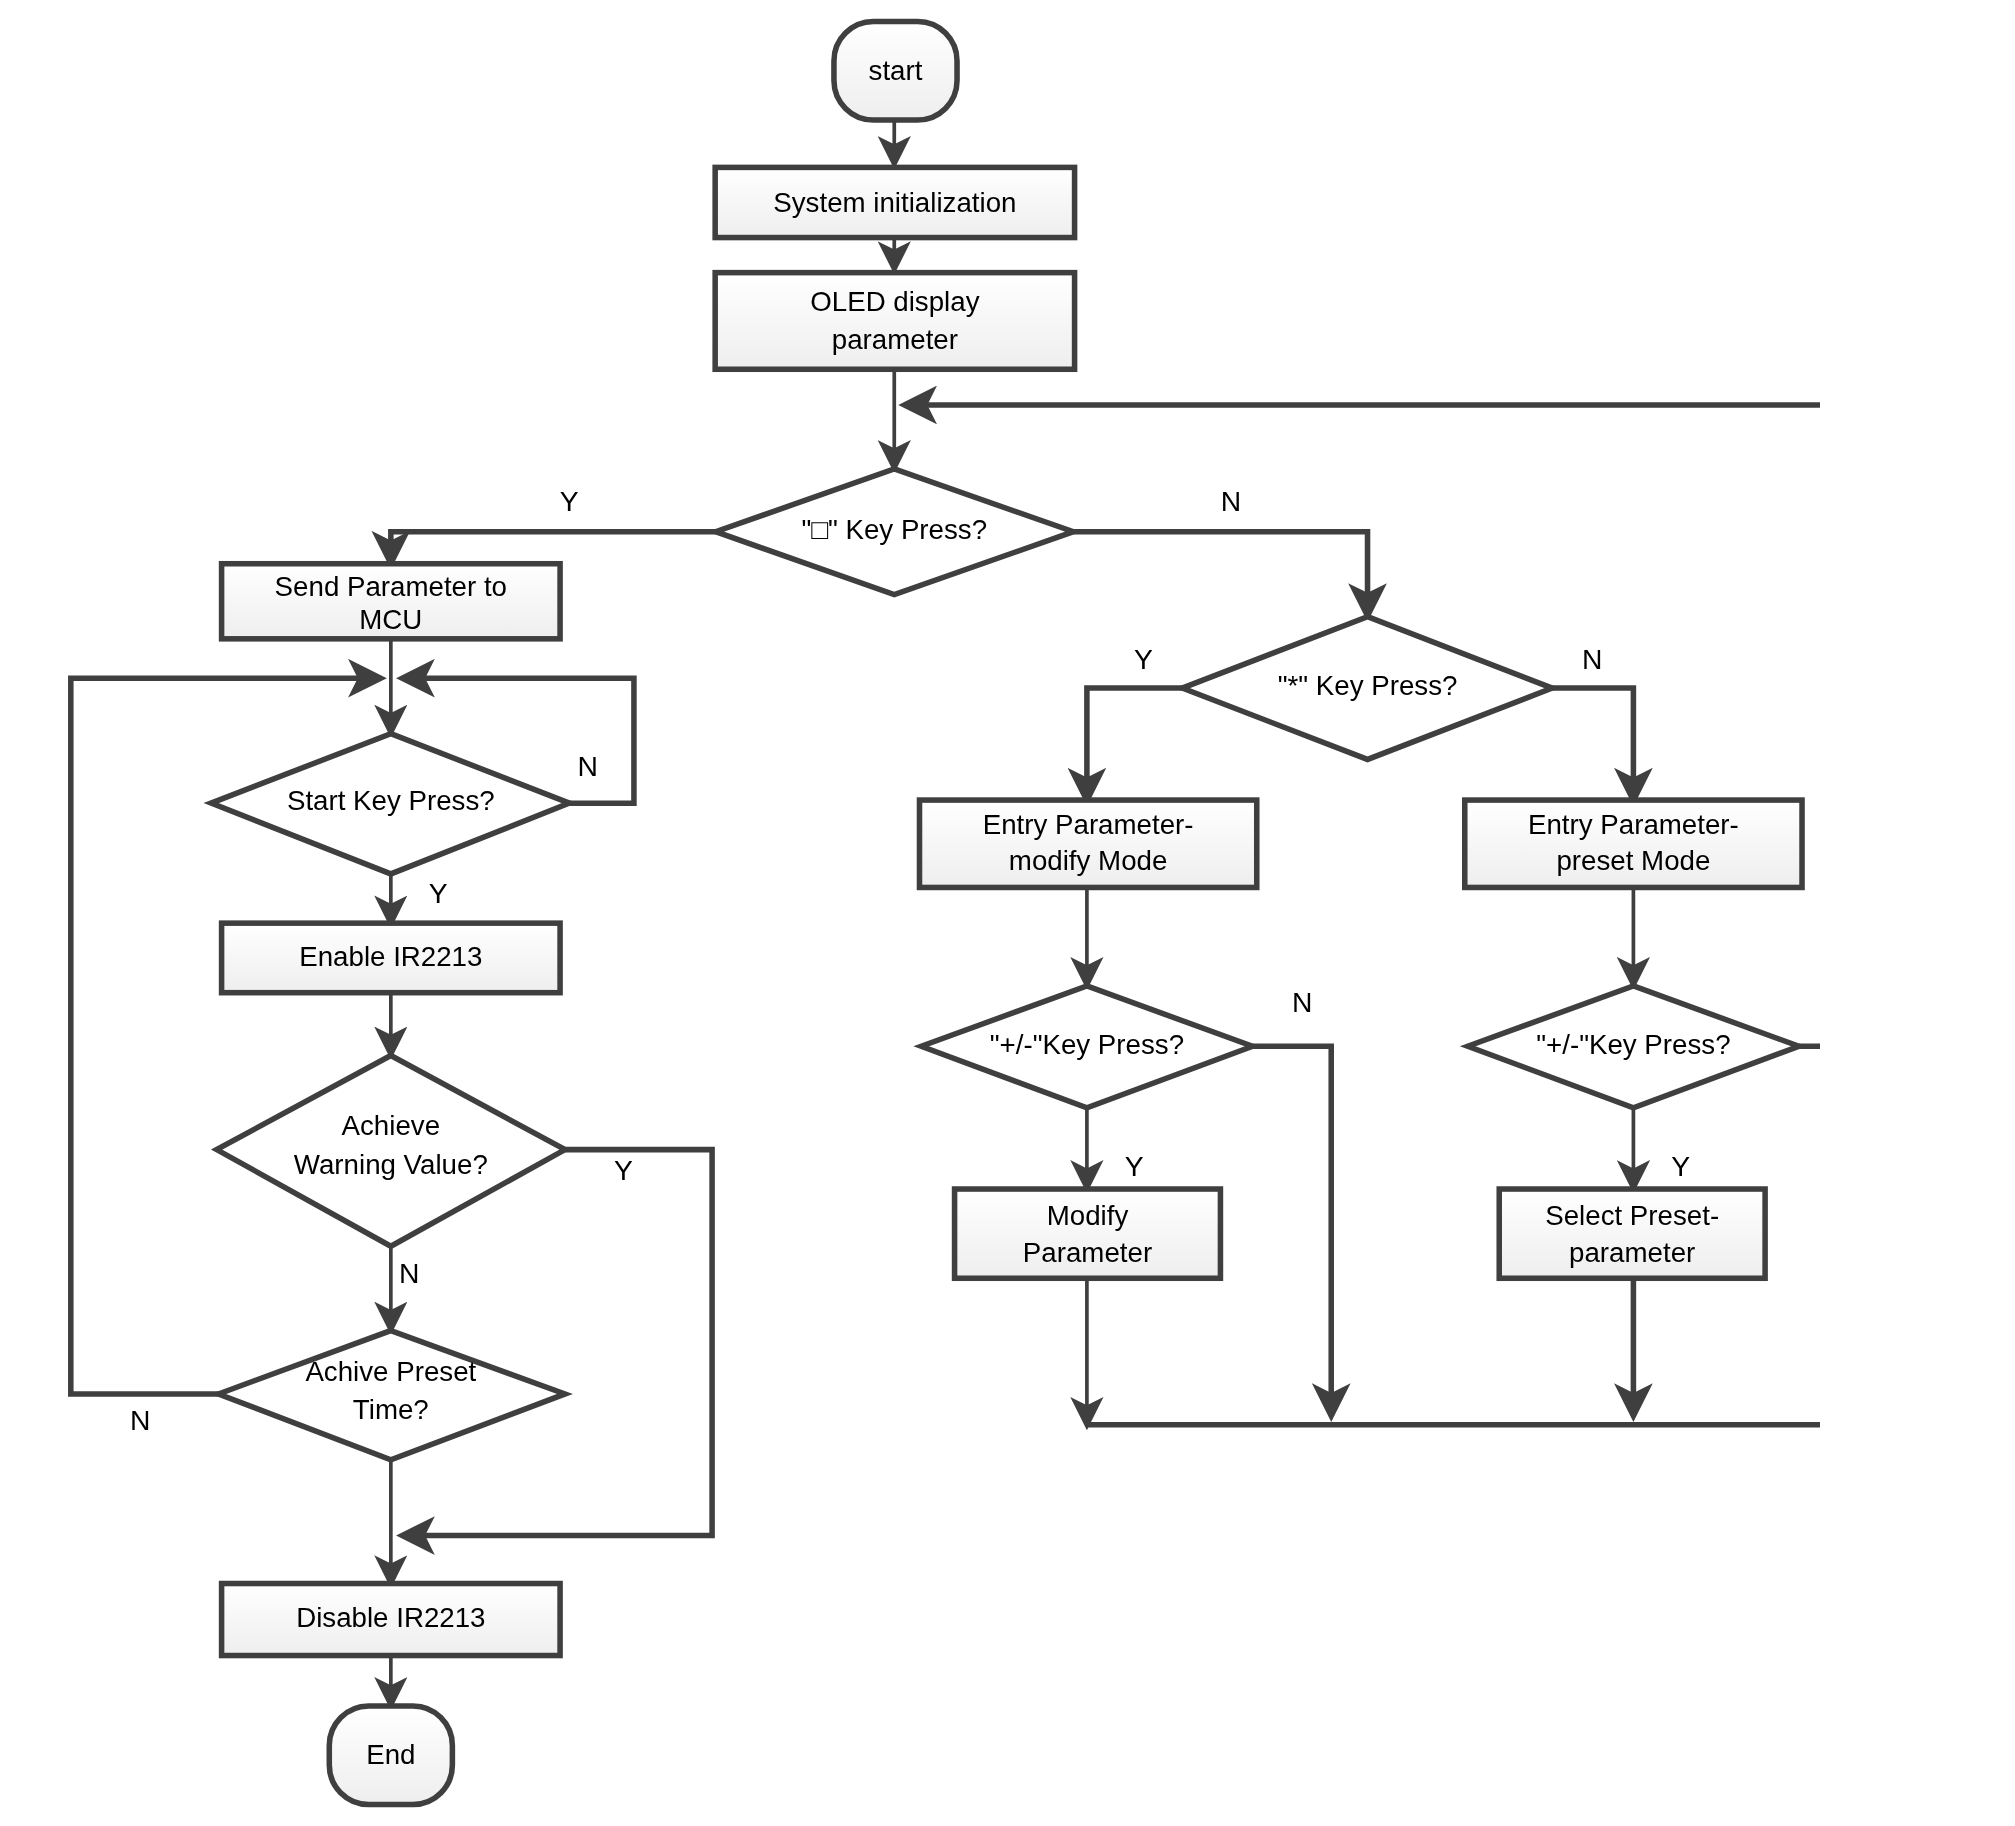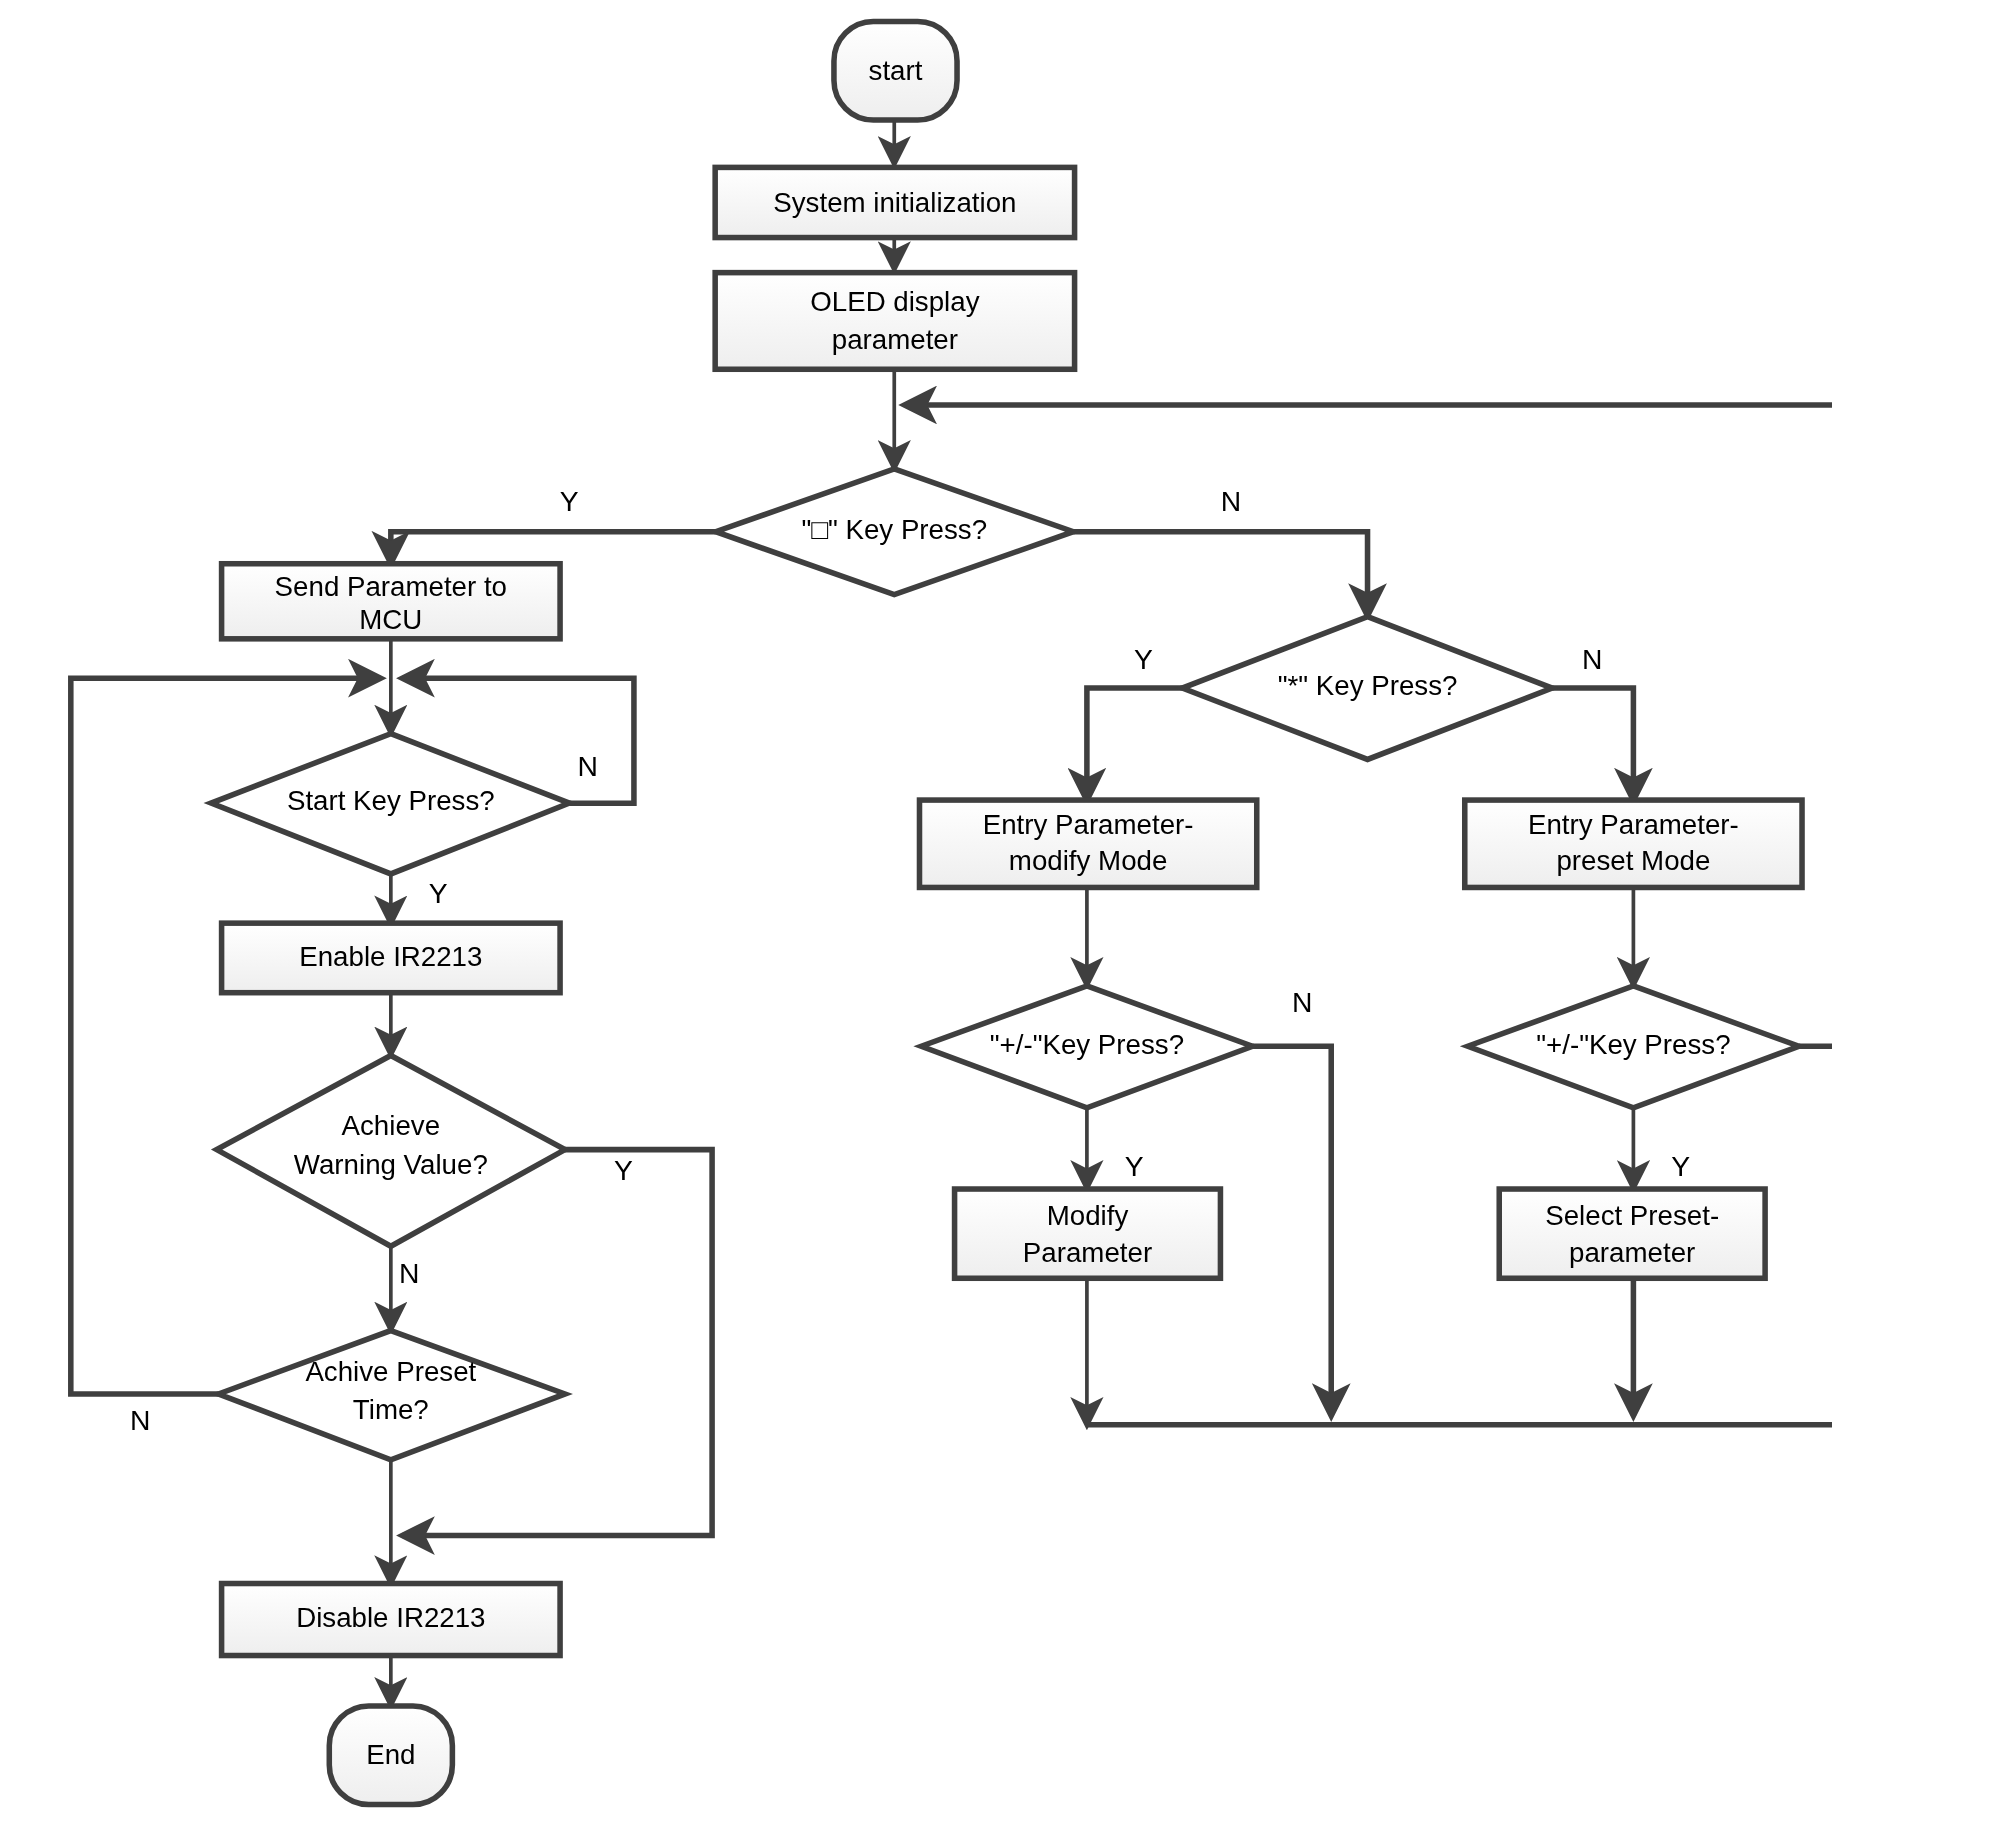--- a/index.html
+++ b/index.html
@@ -10,21 +10,20 @@
   }
   body {
     font-family: "Liberation Sans", sans-serif;
   }
   #flow-root {
     position: relative;
     width: 1820px;
     height: 1826px;
     background: #ffffff;
     overflow: hidden;
-    padding-left: 12px;
   }
   svg.flow-canvas {
     position: absolute;
     top: 0; left: 0;
     width: 2015px;
     height: 1826px;
     display: block;
   }
   .shape-fill-top { stop-color: #ffffff; }
   .shape-fill-bot { stop-color: #eeeeee; }

